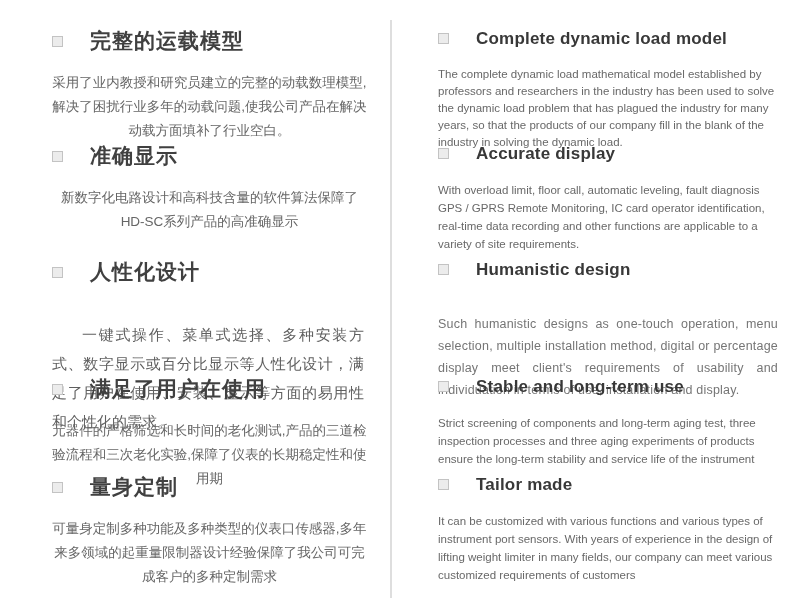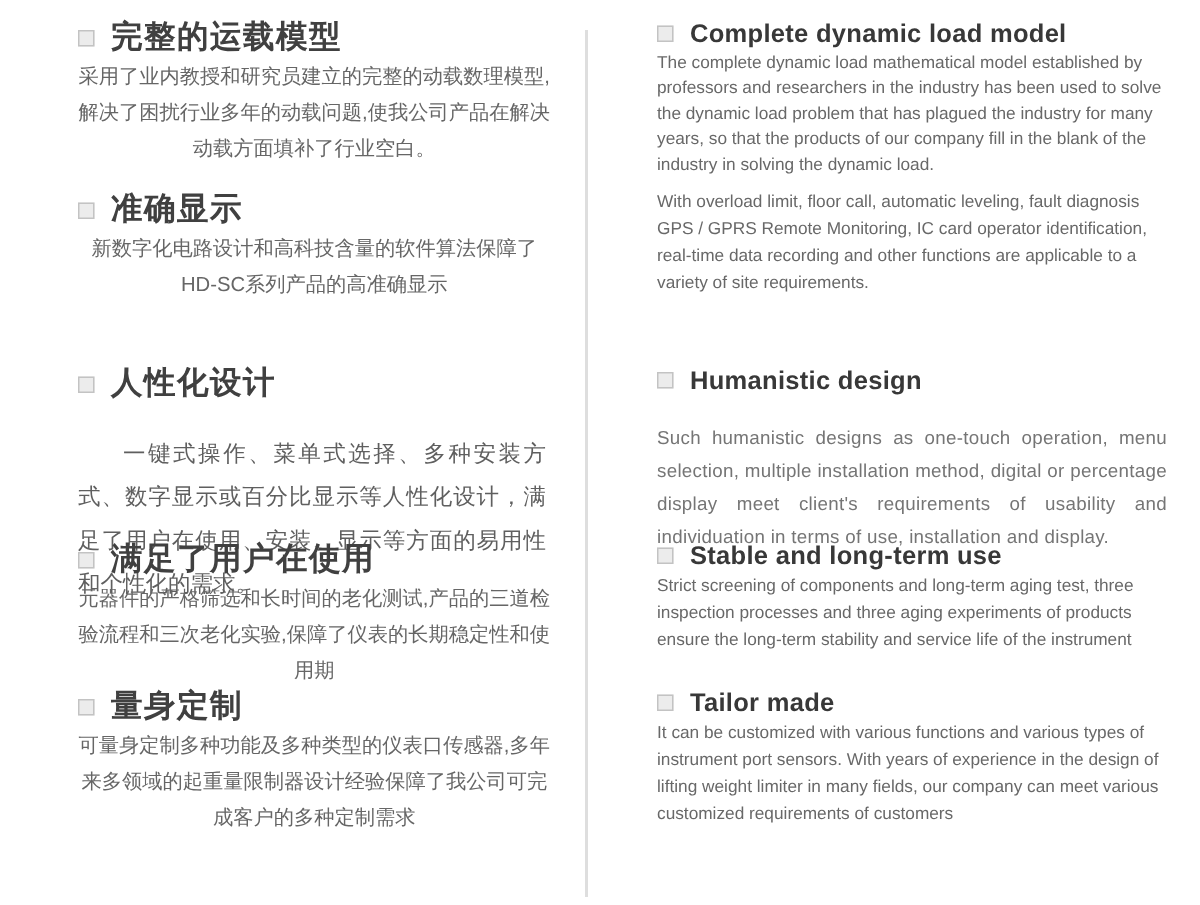--- a/index.html
+++ b/index.html
@@ -14,21 +14,21 @@
 
   .p1 { top:11px; }
   .p2 { top:126px; }
   .p3 { top:242px; }
   .p4 { top:359px; }
   .p5 { top:457px; }
 
   .hrow { display:flex; align-items:center; gap:11px; }
   .bullet { width:9px; height:9px; flex:none; background:#ececec; border:1px solid #c3c3c3; box-sizing:content-box; }
 
-  h2 { margin:0; padding:0; }
+  h2 { margin:16px; padding:0; }
   .zh-title { font-size:21px; line-height:28px; font-weight:600; color:#404040; letter-spacing:1px; }
   .en-title { font-size:17px; line-height:23px; font-weight:700; color:#383838; letter-spacing:0.2px; }
 
   p.body { margin:0; }
   .zh-body { margin:13px 0 0 20px; width:315px; font-size:13.5px; line-height:24px; color:#666666;text-align:center; }
   .en-body { margin:10px 0 0 17px; width:340px; font-size:11.5px; line-height:17px; color:#686868; }
 
   
   .zh-body.justified { width:312px; font-size:15px; line-height:29px; text-align:justify; text-indent:2em; color:#5f5f5f; margin-top:18px; }
   .en-body.justified { font-size:12.5px; line-height:22px; text-align:justify; letter-spacing:0.2px; color:#757575; margin-top:16px; }
@@ -91,20 +91,24 @@
 
     <section class="sec p1">
       <div class="hrow">
         <span class="bullet"></span>
         <h2 class="en-title">Complete dynamic load model</h2>
       </div>
       <p class="body en-body">The complete dynamic load mathematical model established by professors and researchers in the industry has been used to solve the dynamic load problem that has plagued the industry for many years, so that the products of our company fill in the blank of the industry in solving the dynamic load.</p>
     </section>
 
     <section class="sec p2">
+      <div class="hrow">
+        <span class="bullet"></span>
+        <h2 class="en-title">Accurate display</h2>
+      </div>
       <p class="body en-body lh18">With overload limit, floor call, automatic leveling, fault diagnosis GPS / GPRS Remote Monitoring, IC card operator identification, real-time data recording and other functions are applicable to a variety of site requirements.</p>
     </section>
 
     <section class="sec p3">
       <div class="hrow">
         <span class="bullet"></span>
         <h2 class="en-title">Humanistic design</h2>
       </div>
       <p class="body en-body justified">Such humanistic designs as one-touch operation, menu selection, multiple installation method, digital or percentage display meet client's requirements of usability and individuation in terms of use, installation and display.</p>
     </section>

